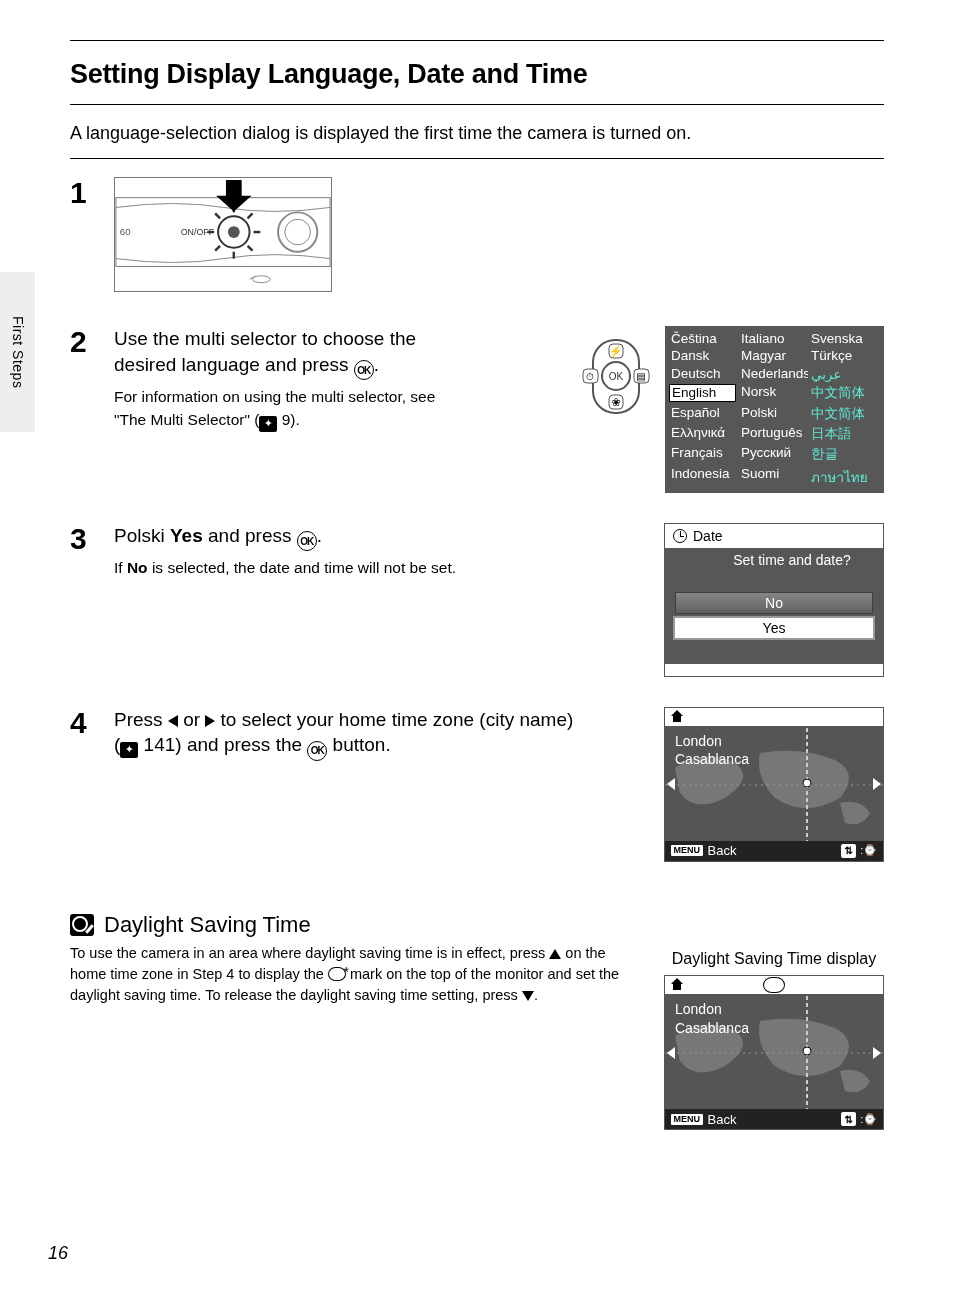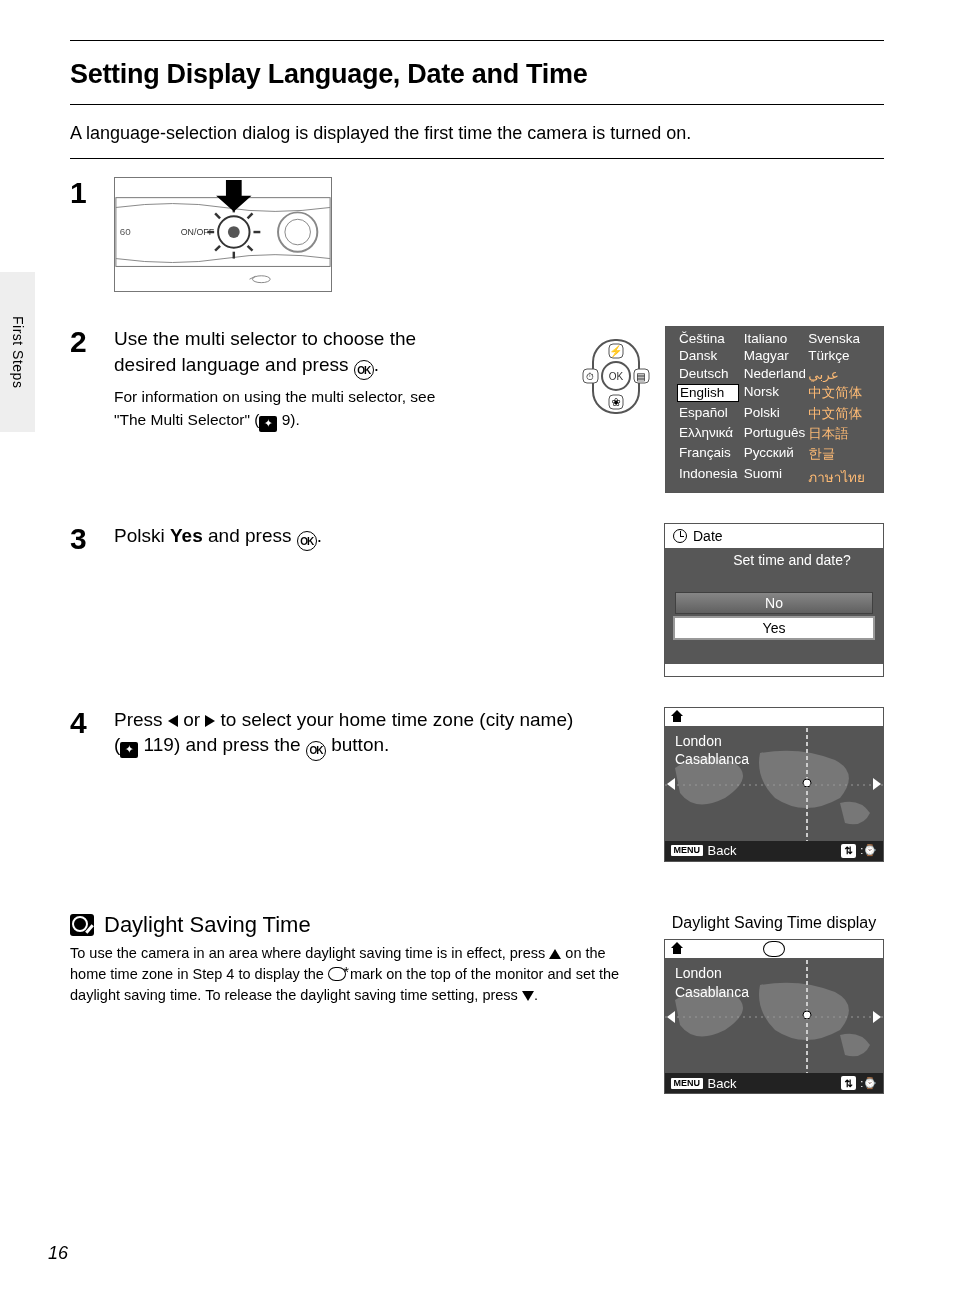--- a/index.html
+++ b/index.html
@@ -102,38 +102,38 @@
   
   .camera-svg { border: 1px solid #777; }
 
   
   .lang-screen {
     width: 219px;
     border: 1.5px solid #555;
     background: #575757;
     color: #fff;
     font-size: 13.5px;
-    padding: 4px 13px;
+    padding: 4px 5px;
   }
   .lang-grid {
     display: grid;
     grid-template-columns: 1fr 1fr 1fr;
     row-gap: 2.4px;
     column-gap: 3px;
   }
   .lang-cell { white-space: nowrap; overflow: hidden; }
   .lang-cell.sel {
     background: #fff;
     color: #000;
     border: 1px solid #000;
     padding: 0 2px;
     margin-left: -2px;
     margin-right: 2px;
   }
-  .lang-cell.grey { color: #fdba74; }
+  .lang-cell.grey { color: #5eead4; }
 
   
   .multi-sel {
     width: 70px; height: 85px;
     position: relative;
     margin-top: 8px;
   }
 
   
   .date-screen {
@@ -295,21 +295,21 @@
   .pencil-box::before{
     content:""; position:absolute; width:12px;height:12px;border:2px solid #fff;border-radius:50%;
     left:2px; top:2px;
   }
   .pencil-box::after{
     content:""; position:absolute; width:3px;height:10px;background:#fff;
     right:3px; bottom:2px; transform:rotate(40deg);
   }
   .dst-title { font-weight: 400; font-size: 22px; }
   .dst-text { font-size: 14.5px; font-weight: 300; line-height: 1.45; }
-  .dst-right-caption { font-size: 16px; text-align: center; font-weight: 300; line-height:1.35; margin-bottom: 6px;}
+  .dst-right-caption { font-size: 16px; text-align: center; font-weight: 300; line-height:1.35; margin-bottom: 6px; margin-top: 36px;}
   .tri-up, .tri-down, .tri-left, .tri-right {
     display: inline-block; width: 0; height: 0; vertical-align: -1px;
   }
   .tri-up { border-left:6px solid transparent;border-right:6px solid transparent;border-bottom:10px solid #000; }
   .tri-down { border-left:6px solid transparent;border-right:6px solid transparent;border-top:10px solid #000; }
   .tri-left { border-top:6px solid transparent;border-bottom:6px solid transparent;border-right:10px solid #000; }
   .tri-right { border-top:6px solid transparent;border-bottom:6px solid transparent;border-left:10px solid #000; }
   .page-num {
     position: absolute;
     left: 48px; bottom: 50px;
@@ -425,20 +425,23 @@
       </div>
     </div>
   </div>
 
   <div class="step-row" style="margin-top:30px;">
     <div class="step-num">3</div>
     <div class="step-body">
       <div class="step-head">
         <span>Polski </span><span class="bold">Yes</span><span> and press </span><span class="ok-btn">OK</span><span>.</span>
       </div>
+      <div class="step-sub">
+        <span>If </span><span class="bold">No</span><span> is selected, the date and time will not be set.</span>
+      </div>
     </div>
     <div class="right-fig">
       <div class="date-screen">
         <div class="date-hdr">
           <span class="clock-icon"></span>
           <span>Date</span>
         </div>
         <div class="date-body">
           <div class="date-q">Set time and date?</div>
           <div class="date-opt-no">No</div>
@@ -446,21 +449,21 @@
         </div>
         <div class="date-foot"></div>
       </div>
     </div>
   </div>
 
   <div class="step-row" style="margin-top:30px;">
     <div class="step-num">4</div>
     <div class="step-body">
       <div class="step-head" style="max-width:460px;">
-        <span>Press </span><span class="tri-left"></span><span> or </span><span class="tri-right"></span><span> to select your home time zone (city name) (</span><span class="ref-box">✦</span><span> 119) and press the </span><span class="ok-btn">OK</span><span> button.</span>
+        <span>Press </span><span class="tri-left"></span><span> or </span><span class="tri-right"></span><span> to select your home time zone (city name) (</span><span class="ref-box">✦</span><span> 141) and press the </span><span class="ok-btn">OK</span><span> button.</span>
       </div>
     </div>
     <div class="right-fig">
       <div class="tz-screen">
         <div class="tz-top">
             <span class="home-icon"></span>
           </div>
         <div class="tz-map">
           <svg width="220" height="115" viewBox="0 0 220 115" style="position:absolute;inset:0;">
             <rect width="220" height="115" fill="#555"></rect>

